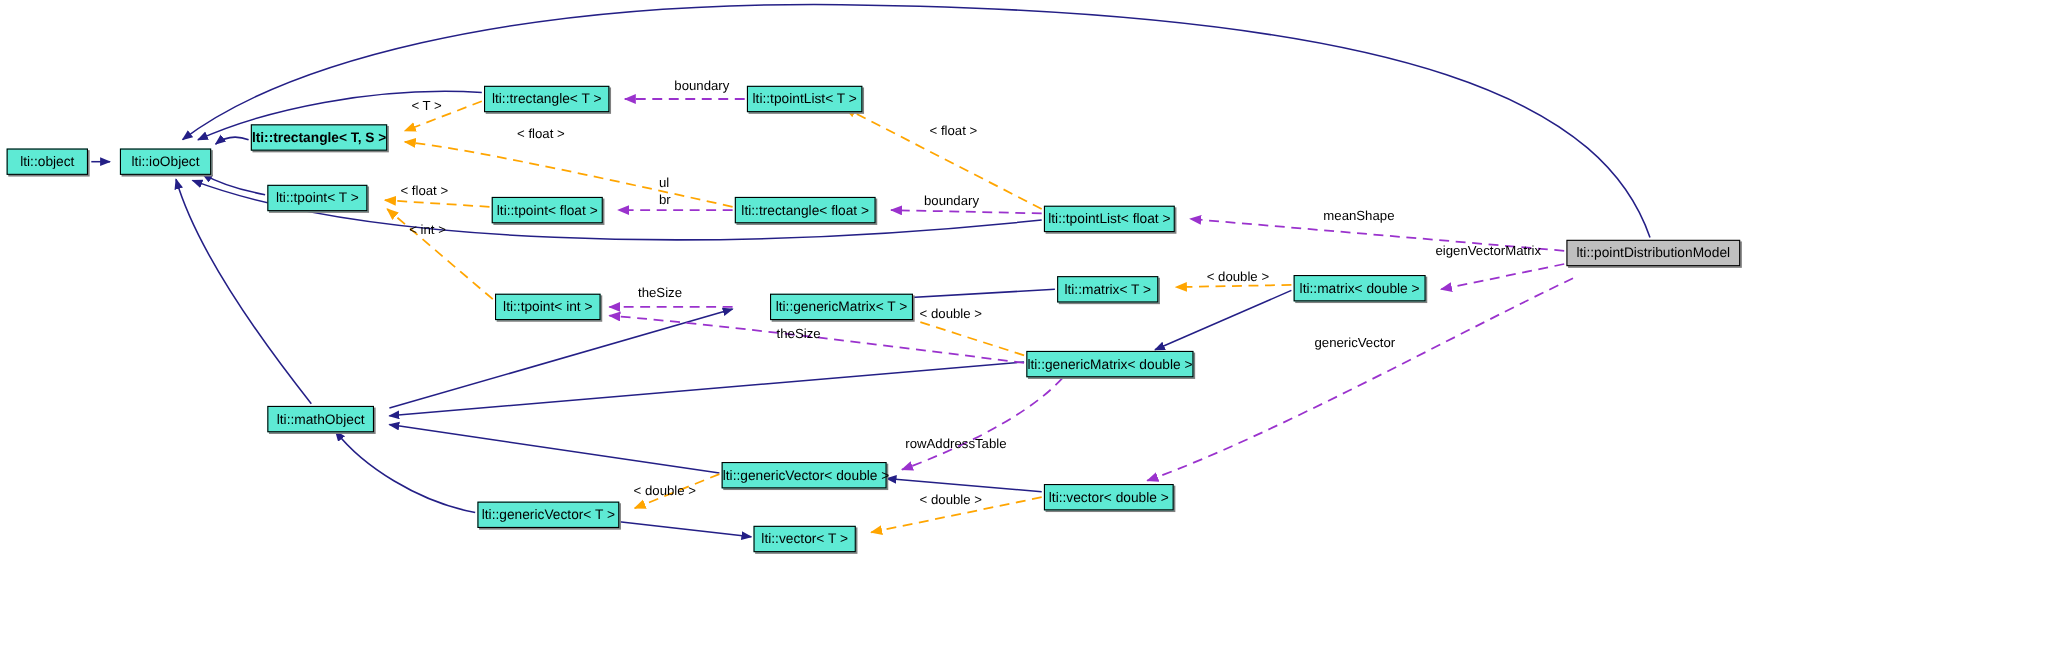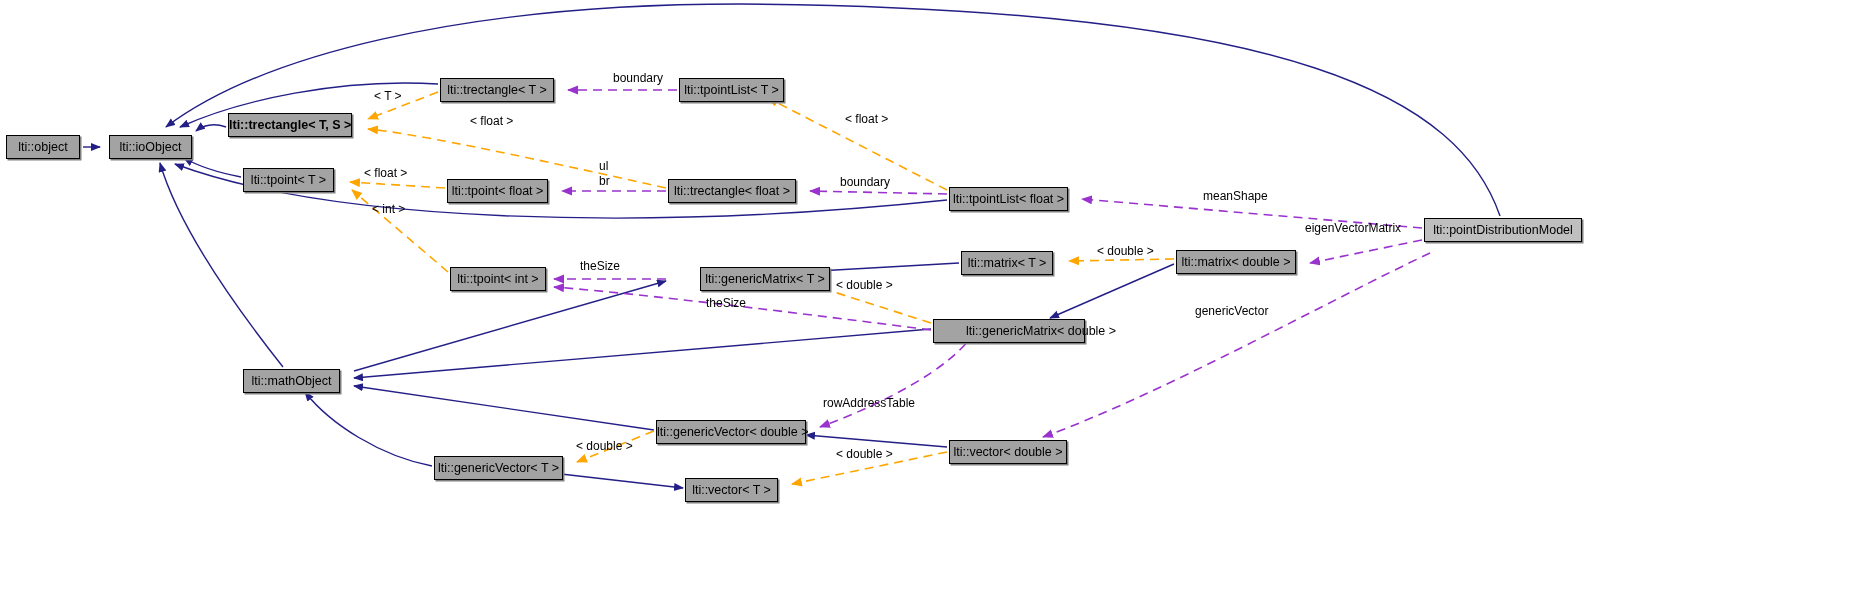--- a/index.html
+++ b/index.html
@@ -3,21 +3,21 @@
 <meta charset="utf-8">
 <style>
   html,body{margin:0;padding:0;background:#ffffff;}
   body{font-family:"Liberation Sans",sans-serif;}
   #diagram-root{position:relative;width:1864px;height:604px;background:#ffffff;overflow:hidden;}
   svg.edges{position:absolute;left:0;top:0;width:1864px;height:604px;}
   .node{
     position:absolute;
     box-sizing:border-box;
     border:1px solid #000000;
-    background:#a3a3a3;
+    background:#5eead4;
     color:#000000;
     font-size:12.5px;
     line-height:22px;
     height:24px;
     text-align:center;
     white-space:nowrap;
     box-shadow:1.5px 1.5px 0 0 #808080;
     cursor:pointer;
   }
   .node.highlight{background:#bfbfbf;}
@@ -97,21 +97,21 @@
       <div class="node" style="left: 440px; top: 78px; width: 114px;">lti::trectangle&lt; T &gt;</div>
       <div class="node" style="left: 679px; top: 78px; width: 105px;">lti::tpointList&lt; T &gt;</div>
       <div class="node" style="left: 243px; top: 168px; width: 91px;">lti::tpoint&lt; T &gt;</div>
       <div class="node" style="left: 447px; top: 179px; width: 101px;">lti::tpoint&lt; float &gt;</div>
       <div class="node" style="left: 668px; top: 179px; width: 128px;">lti::trectangle&lt; float &gt;</div>
       <div class="node" style="left: 949px; top: 187px; width: 119px;">lti::tpointList&lt; float &gt;</div>
       <div class="node" style="left: 450px; top: 267px; width: 96px;">lti::tpoint&lt; int &gt;</div>
       <div class="node" style="left: 668px; top: 267px; width: 130px; margin-left: 32px;">lti::genericMatrix&lt; T &gt;</div>
       <div class="node" style="left: 961px; top: 251px; width: 92px;">lti::matrix&lt; T &gt;</div>
       <div class="node" style="left: 1176px; top: 250px; width: 120px;">lti::matrix&lt; double &gt;</div>
-      <div class="node" style="left: 933px; top: 319px; width: 152px; padding-left: 32px;">lti::genericMatrix&lt; double &gt;</div>
+      <div class="node" style="left: 933px; top: 319px; width: 152px;">lti::genericMatrix&lt; double &gt;</div>
       <div class="node" style="left: 243px; top: 369px; width: 97px;">lti::mathObject</div>
       <div class="node" style="left: 656px; top: 420px; width: 150px;">lti::genericVector&lt; double &gt;</div>
       <div class="node" style="left: 949px; top: 440px; width: 118px;">lti::vector&lt; double &gt;</div>
       <div class="node" style="left: 434px; top: 456px; width: 129px;">lti::genericVector&lt; T &gt;</div>
       <div class="node" style="left: 685px; top: 478px; width: 93px;">lti::vector&lt; T &gt;</div>
       <div class="node highlight" style="left: 1424px; top: 218px; width: 158px;">lti::pointDistributionModel</div>
     </div>
   <div id="labels-layer">
       <div class="edge-label" style="left: 613px; top: 72px;">boundary</div>
       <div class="edge-label" style="left: 374px; top: 90px;">&lt; T &gt;</div>

